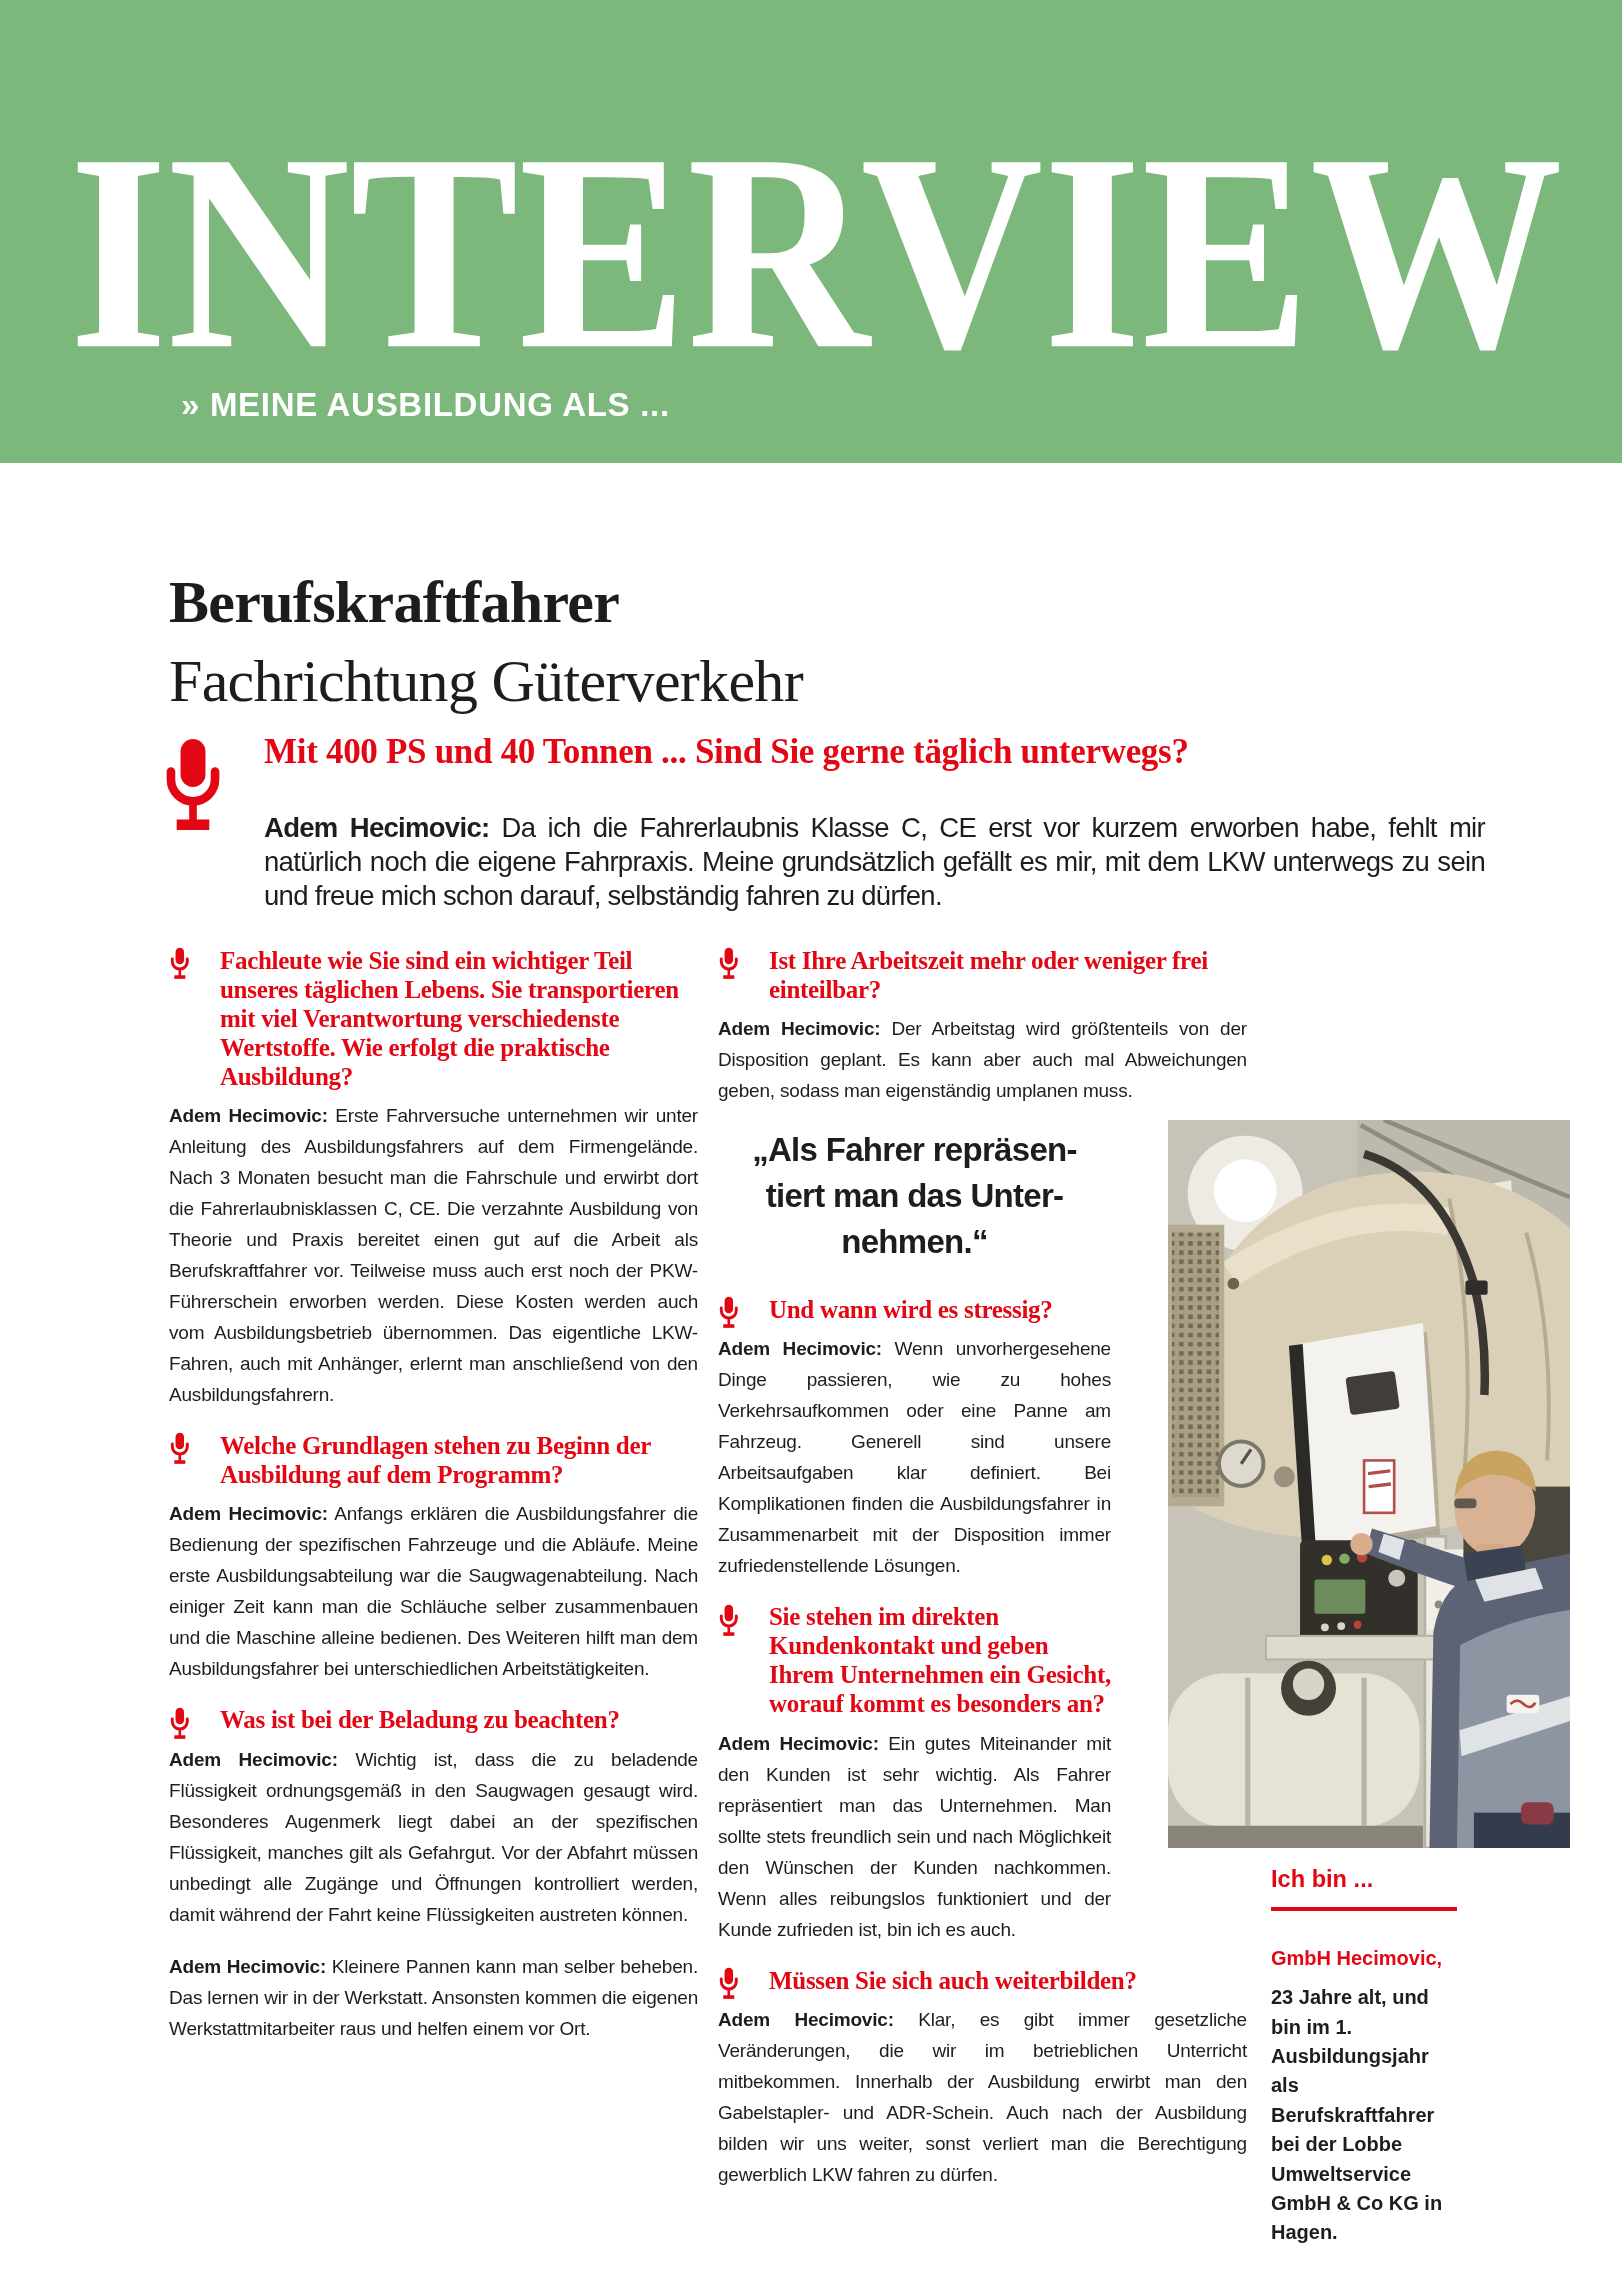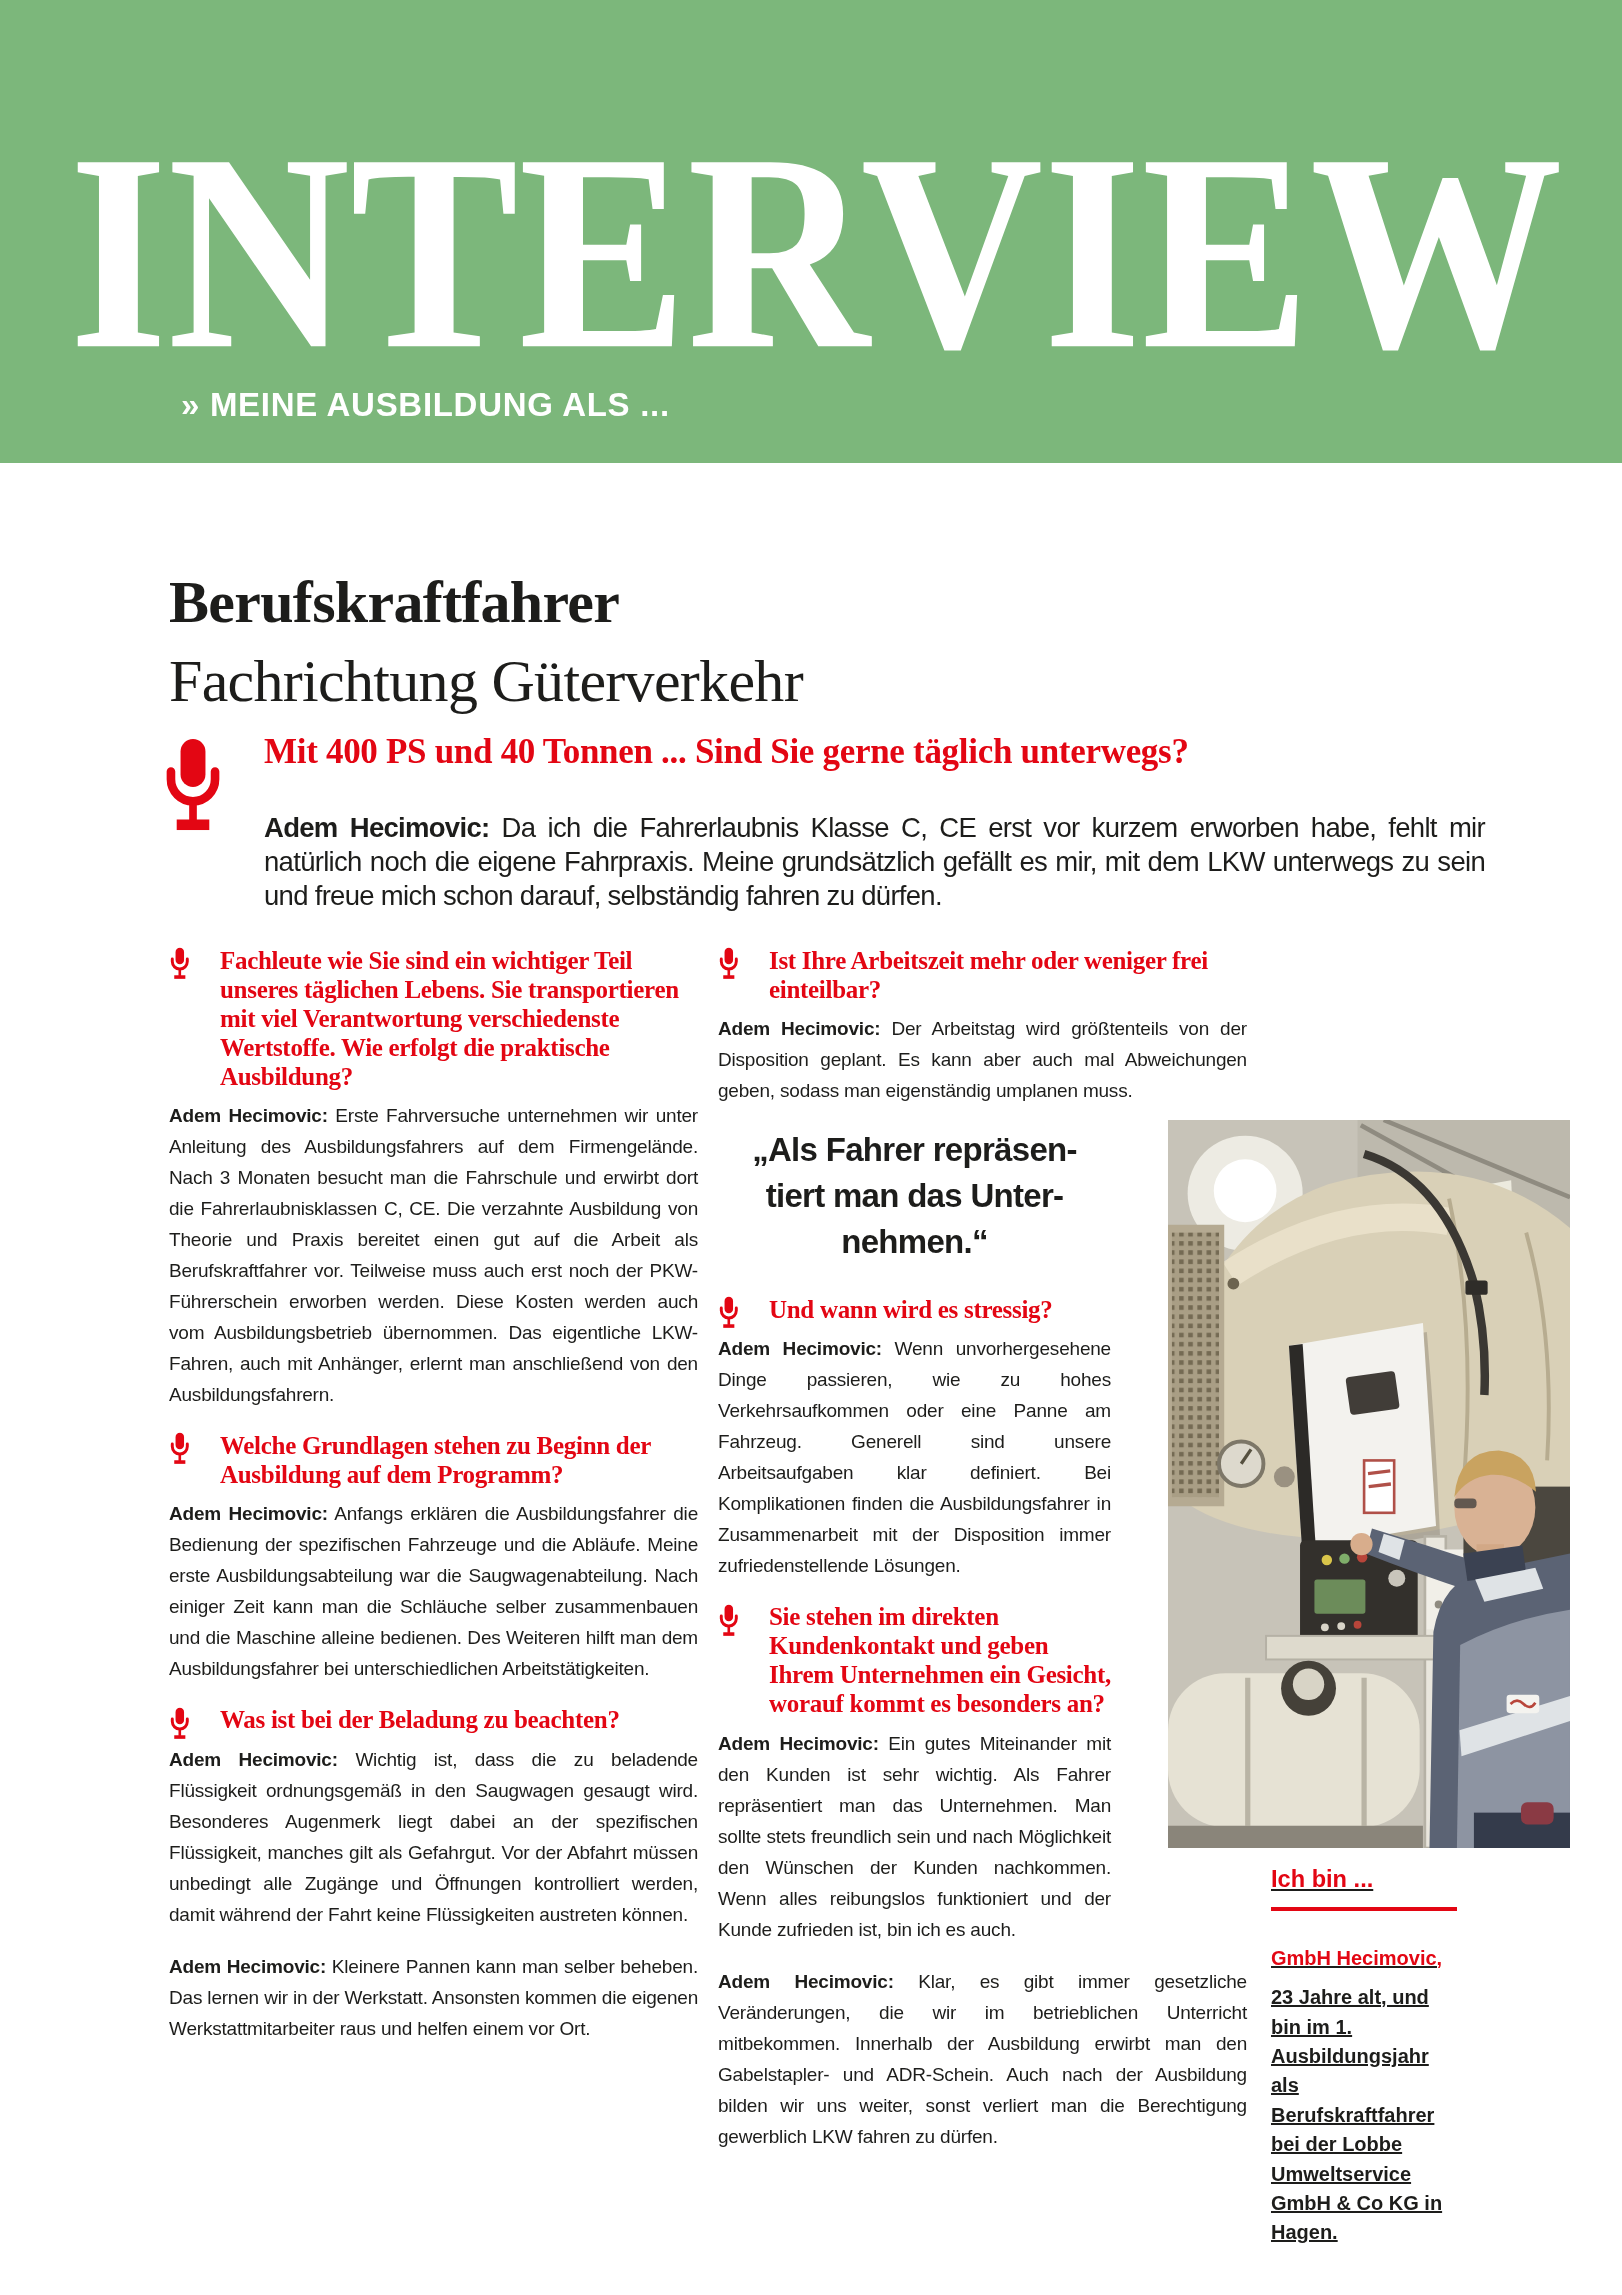--- a/index.html
+++ b/index.html
@@ -35,21 +35,21 @@
   .q .mic{position:absolute;left:1.3px;top:1.3px;width:19.6px;height:33px;}
   .a{font-size:19px;line-height:31px;text-align:justify;letter-spacing:-0.2px;margin:0;
      hyphens:auto;-webkit-hyphens:auto;}
   .a .speaker{font-weight:bold;}
   .narrow{width:393px;}
   .pull-quote{width:393px;font-size:33px;line-height:46px;font-weight:bold;letter-spacing:-0.7px;
               white-space:pre-line;margin:17px 0 30px 0;color:#1d1d1b;text-align:center;}
   
   .photo{position:absolute;left:1168px;top:1120px;width:402px;height:728px;display:block;}
   
-  .sidebar{position:absolute;left:1271px;top:1866px;width:191px;text-decoration:underline;}
+  .sidebar{position:absolute;left:1271px;top:1866px;width:191px;}
   .sb-head{color:#e30613;font-size:23.6px;font-weight:bold;margin:0;}
   .sb-rule{width:186px;height:3.3px;background:#e30613;margin-top:14.4px;}
   .sb-name{color:#e30613;font-size:20px;font-weight:bold;line-height:29.4px;margin-top:33px;}
   .sb-bio{color:#1d1d1b;font-size:20px;font-weight:bold;line-height:29.4px;margin-top:10px;
           hyphens:auto;-webkit-hyphens:auto;}
 </style>
 </head>
 <body>
 
 <svg width="0" height="0" style="position:absolute">
@@ -121,20 +121,23 @@
           </svg><span>Und wann wird es stressig?</span></h2>
       <p class="a"><b class="speaker">Adem Hecimovic:</b> <span>Wenn unvorhergesehene Dinge passieren, wie zu hohes Verkehrsaufkommen oder eine Panne am Fahrzeug. Generell sind unsere Arbeitsaufgaben klar definiert. Bei Komplikationen finden die Ausbildungsfahrer in Zusammenarbeit mit der Disposition immer zufriedenstellende Lösungen.</span></p>
     </div>
     <div class="qa narrow">
       <h2 class="q"><svg class="mic" viewBox="0 0 30 50" width="19.6" height="33">
             <use href="#mic-icon"></use>
           </svg><span>Sie stehen im direkten Kundenkontakt und geben Ihrem Unternehmen ein Gesicht, worauf kommt es besonders an?</span></h2>
       <p class="a"><b class="speaker">Adem Hecimovic:</b> <span>Ein gutes Miteinander mit den Kunden ist sehr wichtig. Als Fahrer repräsentiert man das Unternehmen. Man sollte stets freundlich sein und nach Möglichkeit den Wünschen der Kunden nachkommen. Wenn alles reibungslos funktioniert und der Kunde zufrieden ist, bin ich es auch.</span></p>
     </div>
     <div class="qa">
+      <h2 class="q"><svg class="mic" viewBox="0 0 30 50" width="19.6" height="33">
+            <use href="#mic-icon"></use>
+          </svg><span>Müssen Sie sich auch weiterbilden?</span></h2>
       <p class="a"><b class="speaker">Adem Hecimovic:</b> <span>Klar, es gibt immer gesetzliche Veränderungen, die wir im betrieblichen Unterricht mitbekommen. Innerhalb der Ausbildung erwirbt man den Gabelstapler- und ADR-Schein. Auch nach der Ausbildung bilden wir uns weiter, sonst verliert man die Berechtigung gewerblich LKW fahren zu dürfen.</span></p>
     </div>
   </div>
 
   <svg class="photo" viewBox="0 0 615 1112" preserveAspectRatio="none" role="img" aria-label="Auszubildender in grauer Arbeitsjacke bedient das Bedienfeld eines beigen Saugwagen-Tankfahrzeugs in einer Halle">
     <defs>
       <pattern id="grid" width="14" height="14" patternUnits="userSpaceOnUse">
         <rect width="14" height="14" fill="#a99e85"></rect>
         <rect x="3" y="3" width="7" height="7" fill="#746a53"></rect>
       </pattern>

